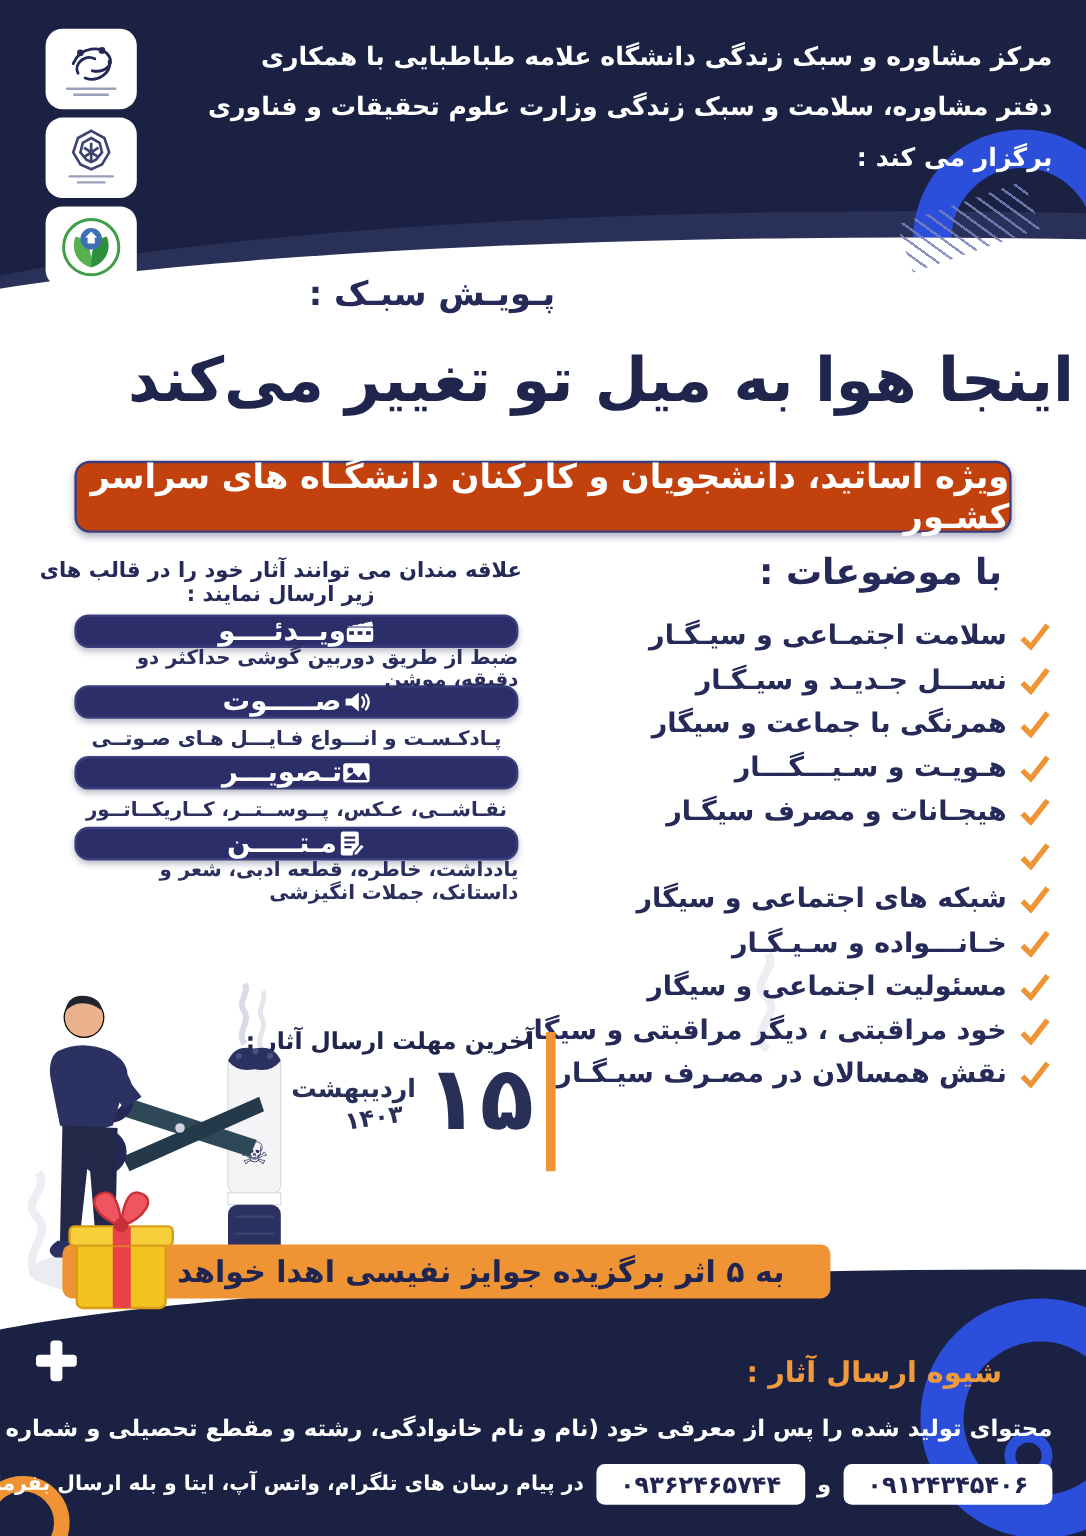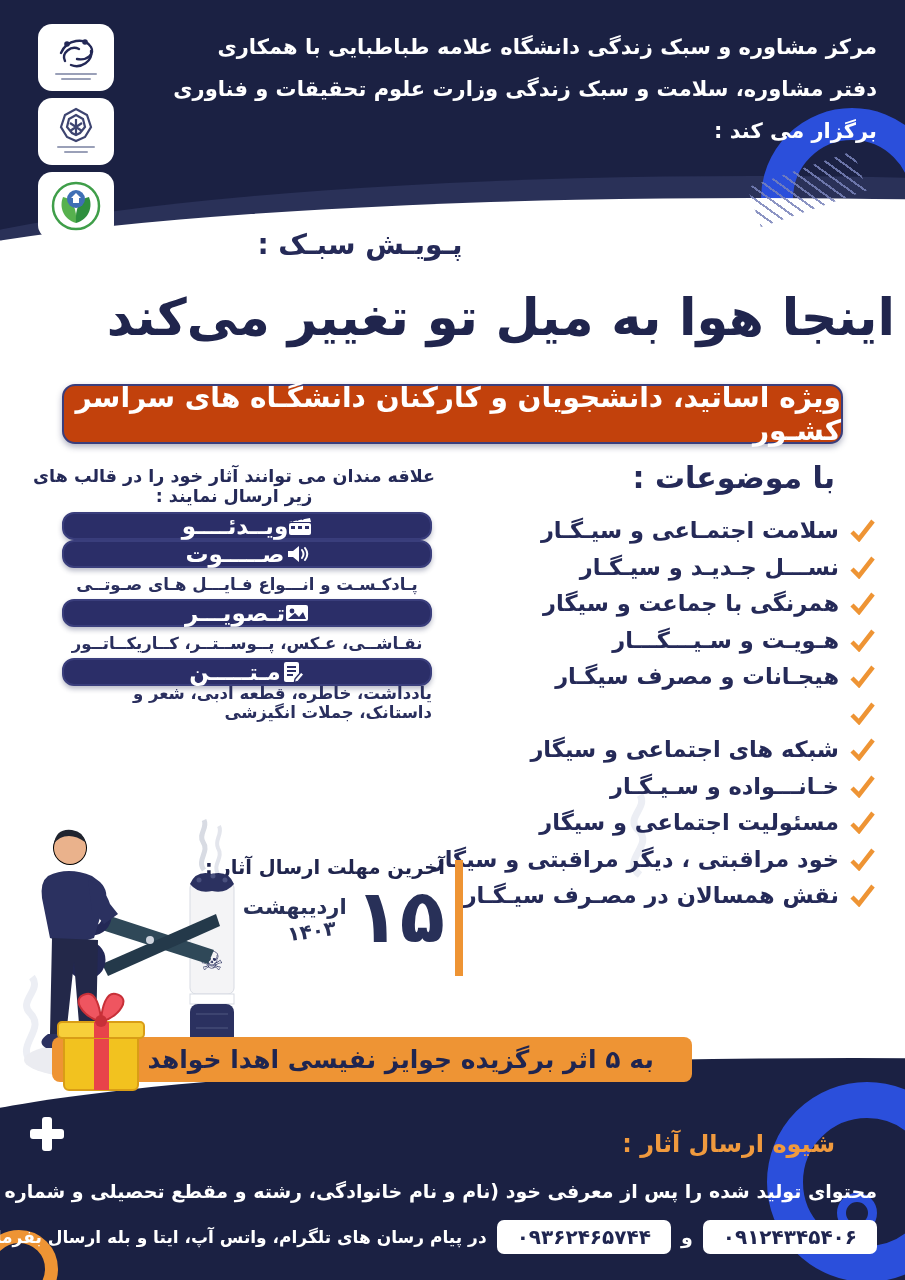--- a/index.html
+++ b/index.html
@@ -172,20 +172,21 @@
             <rect x="1" y="8" width="22" height="12" rx="2" fill="#fff"></rect>
             <path d="M1 7 L22 3 L23 7 Z" fill="#fff"></path>
             <path d="M4 6.4 l3 -2.6 M9 5.5 l3 -2.6 M14 4.6 l3 -2.6" stroke="#2b2e68" stroke-width="1.6"></path>
             <rect x="3" y="11" width="4" height="3" fill="#2b2e68"></rect>
             <rect x="10" y="11" width="4" height="3" fill="#2b2e68"></rect>
             <rect x="17" y="11" width="4" height="3" fill="#2b2e68"></rect>
           </svg>
         </span>
         <span>ویــدئــــو</span>
       </div>
+      <div class="fmt-cap">ضبط از طریق دوربین گوشی حداکثر دو دقیقه، موشن</div>
       <div class="fmt-btn">
         <span class="fmt-icon">
           <svg width="24" height="22" viewBox="0 0 24 22">
             <polygon points="3,8 8,8 14,3 14,19 8,14 3,14" fill="#fff"></polygon>
             <path d="M17 7 q3 4 0 8 M20 5 q4.5 6 0 12" stroke="#fff" stroke-width="2" fill="none" stroke-linecap="round"></path>
           </svg>
         </span>
         <span>صـــــوت</span>
       </div>
       <div class="fmt-cap">پـادکـسـت و انـــواع فـایـــل هـای صـوتــی</div>

